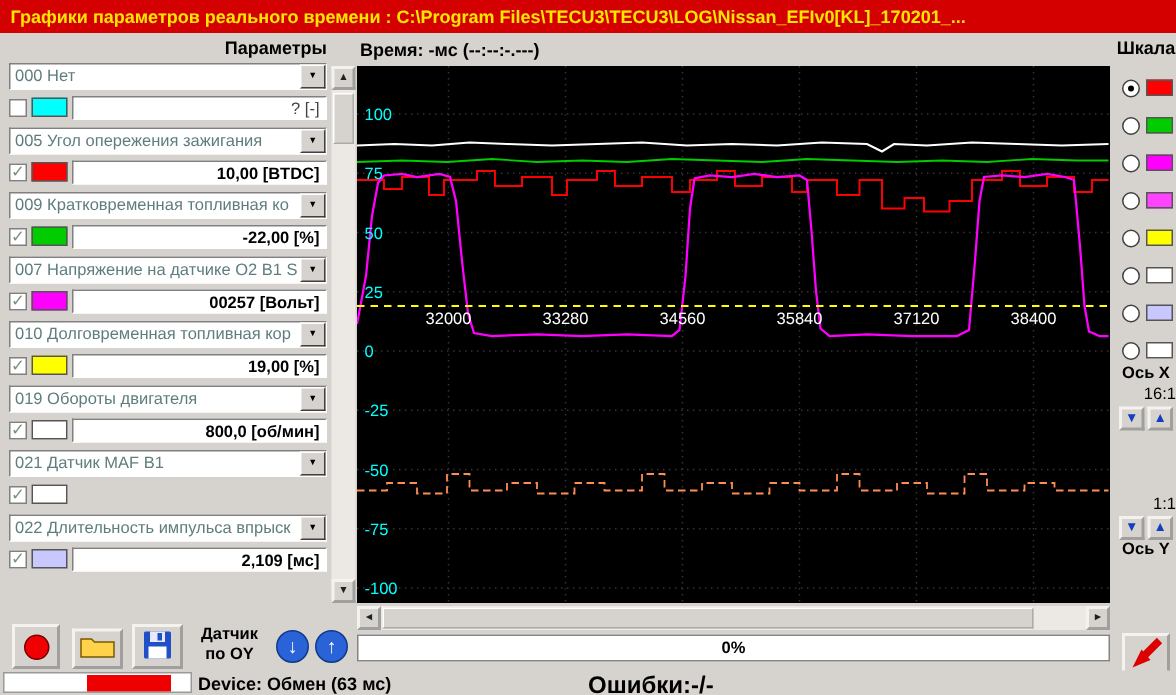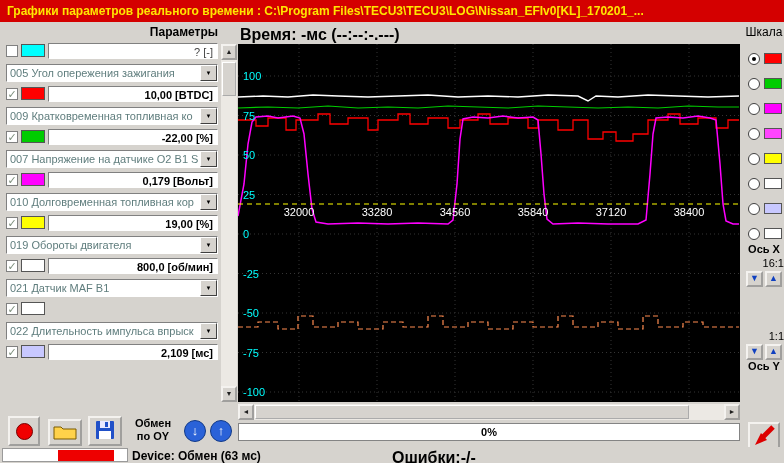--- a/index.html
+++ b/index.html
@@ -30,32 +30,32 @@
     border-top: 1px solid #808080; border-left: 1px solid #808080;
     border-bottom: 1px solid #fff; border-right: 1px solid #fff; }
   .pval.dim { font-weight: normal; color: #444; }
   .toolbtn { position: absolute; background: #d6d3ce; border: 2px outset #f4f2ef;
     display: flex; align-items: center; justify-content: center; }
   .rec-dot { width: 17px; height: 17px; border-radius: 50%; background: #f00000; border: 1px solid #700; }
   .shift-label { position: absolute; left: 126px; top: 417px; width: 54px; text-align: center; font-weight: bold; line-height: 13px; }
   .roundbtn { position: absolute; width: 22px; height: 22px; border-radius: 50%;
     background: #2a62d8; color: #fff; border: 1px solid #123a88;
     font-size: 13px; line-height: 20px; text-align: center; font-weight: bold; }
-  .time-title { position: absolute; left: 240px; top: 26px; font-weight: bold; font-size: 16px; }
+  .time-title { position: absolute; left: 240px; top: 26px; font-weight: bold; font-size: 12px; }
   .vscroll { position: absolute; left: 221px; top: 44px; width: 16px; height: 358px; background: #ece9e4; }
   .hscroll { position: absolute; left: 238px; top: 404px; width: 502px; height: 16px; background: #ece9e4; }
   .sbtn { position: absolute; width: 16px; height: 16px; background: #d6d3ce; border: 2px outset #f4f2ef;
     font-size: 7px; line-height: 11px; text-align: center; color: #202020; }
   .vthumb { position: absolute; left: 1px; top: 18px; width: 14px; height: 34px; background: #d6d3ce; border: 1px outset #fff; }
   .hthumb { position: absolute; left: 17px; top: 1px; width: 434px; height: 14px; background: #d6d3ce; border: 1px outset #fff; }
   .chart { position: absolute; left: 238px; top: 44px; width: 502px; height: 358px; background: #000; }
   .chart svg { display: block; }
   .progress { position: absolute; left: 238px; top: 423px; width: 502px; height: 18px; background: #fff;
     border: 1px solid #848484; text-align: center; font-weight: bold; line-height: 16px; }
-  .scale-header { position: absolute; left: 744px; top: 25px; width: 40px; text-align: center; font-weight: normal; font-size: 12px; }
+  .scale-header { position: absolute; left: 744px; top: 25px; width: 40px; text-align: center; font-weight: bold; font-size: 12px; }
   .scale-list { position: absolute; left: 748px; top: 46px; }
   .srow { height: 25px; display: flex; align-items: center; }
   .sradio { width: 12px; height: 12px; border-radius: 50%; background: #fff; border: 1px solid #404040;
     margin-right: 4px; position: relative; flex: none; }
   .sradio.sel::after { content: ''; position: absolute; left: 3px; top: 3px; width: 4px; height: 4px; border-radius: 50%; background: #000; }
   .sswatch { width: 18px; height: 11px; border: 1px solid #555; flex: none; }
   .axlabel { position: absolute; left: 744px; width: 40px; text-align: center; font-weight: bold; }
   .axratio { position: absolute; left: 744px; width: 40px; text-align: right; }
   .axbtn { position: absolute; width: 17px; height: 16px; background: #d6d3ce; border: 2px outset #f4f2ef;
     color: #1040c0; font-size: 9px; line-height: 11px; text-align: center; font-weight: bold; }
@@ -65,20 +65,24 @@
   .status-device { position: absolute; left: 132px; top: 449px; font-weight: bold; font-size: 12px; }
   .status-errors { position: absolute; left: 392px; top: 449px; font-weight: bold; font-size: 16px; }
 </style>
 </head>
 <body>
 
 <div class="titlebar">Графики параметров реального времени : C:\Program Files\TECU3\TECU3\LOG\Nissan_EFIv0[KL]_170201_...</div>
 
 <div class="param-header">Параметры</div>
 <div class="params">
+    <div class="combo">
+      <span class="combo-text">000 Нет</span>
+      <span class="combo-arrow">▼</span>
+    </div>
     <div class="prow">
       <span class="pcheck"></span>
       <span class="pswatch" style="background: rgb(0, 255, 255);"></span>
       <span class="pval dim">? [-]</span>
     </div>
     <div class="combo">
       <span class="combo-text">005 Угол опережения зажигания</span>
       <span class="combo-arrow">▼</span>
     </div>
     <div class="prow">
@@ -95,21 +99,21 @@
       <span class="pswatch" style="background: rgb(0, 204, 0);"></span>
       <span class="pval">-22,00 [%]</span>
     </div>
     <div class="combo">
       <span class="combo-text">007 Напряжение на датчике O2 B1 S</span>
       <span class="combo-arrow">▼</span>
     </div>
     <div class="prow">
       <span class="pcheck">✓</span>
       <span class="pswatch" style="background: rgb(255, 0, 255);"></span>
-      <span class="pval">0,179 [Вольт]</span>
+      <span class="pval">00257 [Вольт]</span>
     </div>
     <div class="combo">
       <span class="combo-text">010 Долговременная топливная кор</span>
       <span class="combo-arrow">▼</span>
     </div>
     <div class="prow">
       <span class="pcheck">✓</span>
       <span class="pswatch" style="background: rgb(255, 255, 0);"></span>
       <span class="pval">19,00 [%]</span>
     </div>
@@ -155,21 +159,21 @@
   <span>
     <svg width="20" height="20" viewBox="0 0 20 20">
         <rect x="1" y="1" width="18" height="18" rx="1" fill="#2050c8"></rect>
         <rect x="5" y="1" width="10" height="7" fill="#e8e8ff"></rect>
         <rect x="10" y="2" width="3" height="5" fill="#2050c8"></rect>
         <rect x="4" y="11" width="12" height="8" fill="#fff"></rect>
       </svg>
   </span>
 </div>
 <div class="shift-label">
-  <div>Обмен</div>
+  <div>Датчик</div>
   <div>по OY</div>
 </div>
 <div class="roundbtn" style="left:184px; top:420px;"><span>↓</span></div>
 <div class="roundbtn" style="left:210px; top:420px;"><span>↑</span></div>
 
 <div class="time-title">Время: -мс (--:--:-.---)</div>
 
 <div class="vscroll">
   <div class="sbtn" style="left:0; top:0;">▲</div>
   <div class="vthumb"></div>

